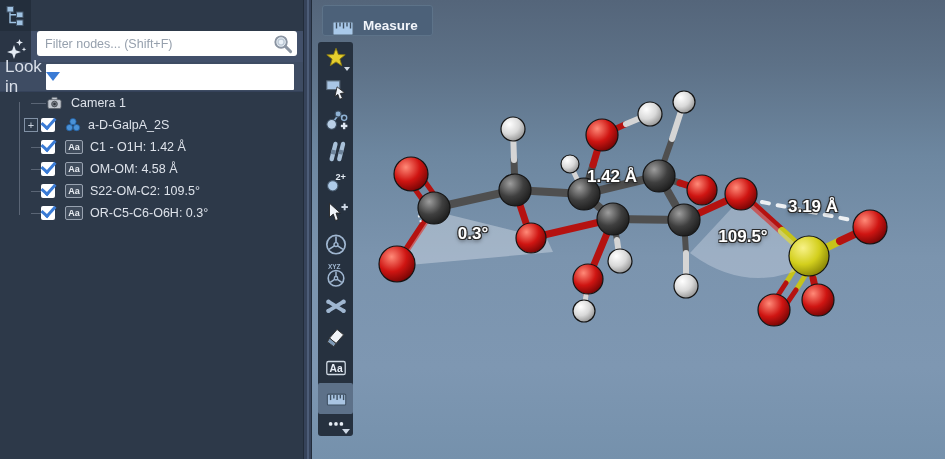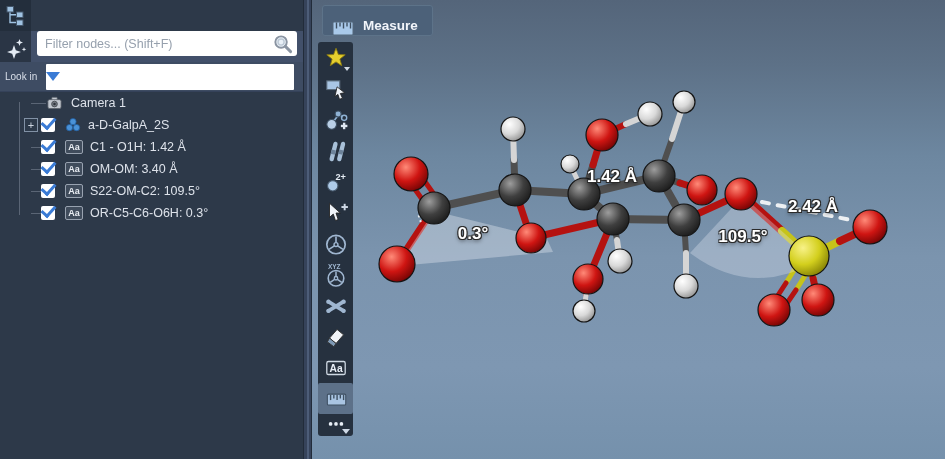--- a/index.html
+++ b/index.html
@@ -13,21 +13,21 @@
   #sparkle-slot { position:absolute; left:0; top:31px; width:31px; height:60px; background:#2a3545; display:flex; align-items:flex-start; justify-content:center; padding-top:6px; }
   #titlebar { position:absolute; left:31px; top:0; width:272px; height:31px; background:#3e4d64; border-bottom:1px solid #32405a; display:flex; align-items:center; }
   #titlebar .title { color:#edf2f8; font-weight:bold; font-size:13px; padding-left:10px; flex:1; }
   .win-btn { width:22px; height:22px; display:flex; align-items:center; justify-content:center; margin-right:3px; }
   #filter-row { position:absolute; left:31px; top:31px; width:272px; height:31px; background:#42506a; display:flex; align-items:flex-start; }
   #filter-box { position:relative; margin-left:6px; width:260px; height:25px; }
   #filter-input { width:100%; height:100%; border:none; border-radius:3px; background:#fff; font-size:12.5px; color:#222; padding:0 28px 0 8px; outline:none; font-family:"Liberation Sans",sans-serif; }
   #filter-input::placeholder { color:#96a0ad; }
   #search-ic { position:absolute; right:4px; top:2px; }
   #lookin-row { position:absolute; left:0; top:62px; width:303px; height:30px; background:#3e4c63; display:flex; align-items:center; border-bottom:1px solid #35425a; }
-  #lookin-label { color:#d9dfe9; font-size:10px; padding-left:5px; width:46px; }
+  #lookin-label { color:#d9dfe9; font-size:17px; padding-left:5px; width:46px; }
   #lookin-dd { position:relative; width:248px; height:26px; background:#fff; border-radius:1px; display:flex; align-items:center; }
   #lookin-dd .val { font-size:12.5px; color:#1d1d1d; padding-left:8px; flex:1; }
   .dd-arrow { width:0; height:0; border-left:7px solid transparent; border-right:7px solid transparent; border-top:9px solid #3a7bd5; margin-right:7px; }
 
   
   #tree { position:absolute; left:0; top:92px; width:303px; bottom:0; }
   .connector-v { position:absolute; left:19px; top:10px; width:1px; height:113px; background:#5a6575; }
   .trow { position:absolute; left:12px; width:303px; height:22px; display:flex; align-items:center; }
   .stub { position:absolute; left:19px; top:11px; height:1px; background:#5a6575; }
   .tlabel { color:#dde2ea; font-size:12.5px; white-space:nowrap; }
@@ -135,21 +135,21 @@
       <div class="trow" style="top:44px;">
         <span class="stub" style="width:10px;"></span>
         <span class="cbx" style="margin-left:29px;"></span>
         <span class="aa-ic" style="margin-left:10px;">Aa</span>
         <span class="tlabel" style="margin-left:7px;">C1 - O1H: 1.42 Å</span>
       </div>
       <div class="trow" style="top:66px;">
         <span class="stub" style="width:10px;"></span>
         <span class="cbx" style="margin-left:29px;"></span>
         <span class="aa-ic" style="margin-left:10px;">Aa</span>
-        <span class="tlabel" style="margin-left:7px;">OM-OM: 3.40 Å</span>
+        <span class="tlabel" style="margin-left:7px;">OM-OM: 4.58 Å</span>
       </div>
       <div class="trow" style="top:88px;">
         <span class="stub" style="width:10px;"></span>
         <span class="cbx" style="margin-left:29px;"></span>
         <span class="aa-ic" style="margin-left:10px;">Aa</span>
         <span class="tlabel" style="margin-left:7px;">S22-OM-C2: 109.5°</span>
       </div>
       <div class="trow" style="top:110px;">
         <span class="stub" style="width:10px;"></span>
         <span class="cbx" style="margin-left:29px;"></span>
@@ -264,21 +264,21 @@
         <circle cx="818" cy="300" r="16" fill="url(#gO)"></circle>
         <circle cx="870" cy="227" r="17" fill="url(#gO)"></circle>
       </g>
 
       <line x1="762" y1="202" x2="856" y2="221" stroke="#f4f6f8" stroke-width="4" stroke-dasharray="7 9" stroke-linecap="round" opacity="0.95"></line>
     </svg>
 
     <div class="mlabel" style="left:161px; top:234px;">0.3°</div>
     <div class="mlabel" style="left:300px; top:177px;">1.42 Å</div>
     <div class="mlabel" style="left:431px; top:237px;">109.5°</div>
-    <div class="mlabel" style="left:501px; top:207px;">2.42 Å</div>
+    <div class="mlabel" style="left:501px; top:207px;">3.19 Å</div>
 
     <div id="measure-tab">
       <svg width="24" height="20" viewBox="0 0 24 20">
         <rect x="2" y="4" width="20" height="13" rx="1" fill="#a9c9ea" stroke="#54687c"></rect>
         <line x1="5.5" y1="4.5" x2="5.5" y2="10.5" stroke="#3f5062" stroke-width="1.4"></line>
         <line x1="9" y1="4.5" x2="9" y2="8.5" stroke="#3f5062" stroke-width="1.4"></line>
         <line x1="12.5" y1="4.5" x2="12.5" y2="10.5" stroke="#3f5062" stroke-width="1.4"></line>
         <line x1="16" y1="4.5" x2="16" y2="8.5" stroke="#3f5062" stroke-width="1.4"></line>
         <line x1="19.5" y1="4.5" x2="19.5" y2="10.5" stroke="#3f5062" stroke-width="1.4"></line>
       </svg>

